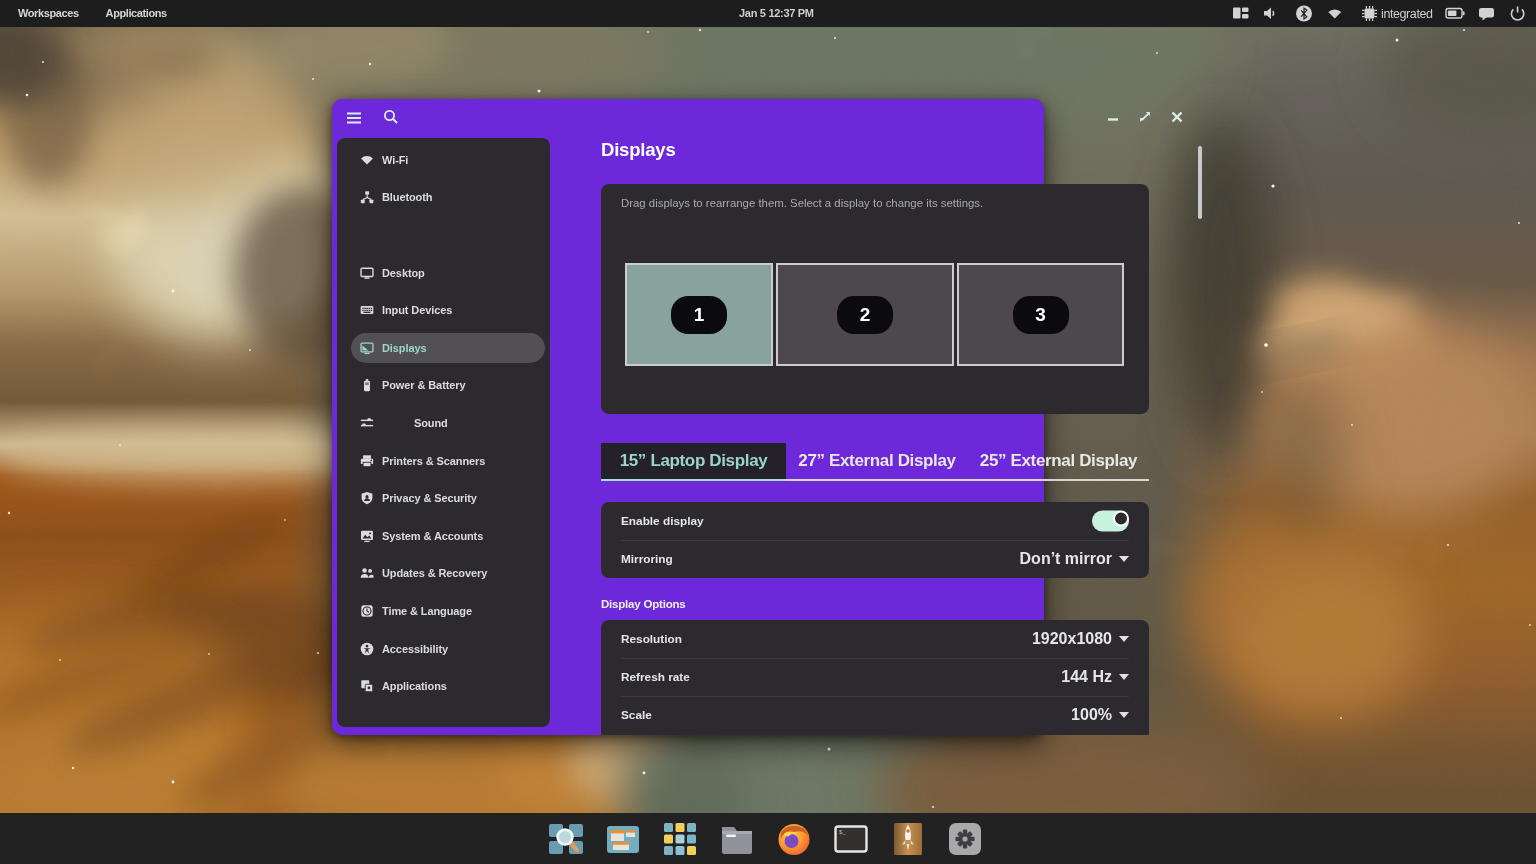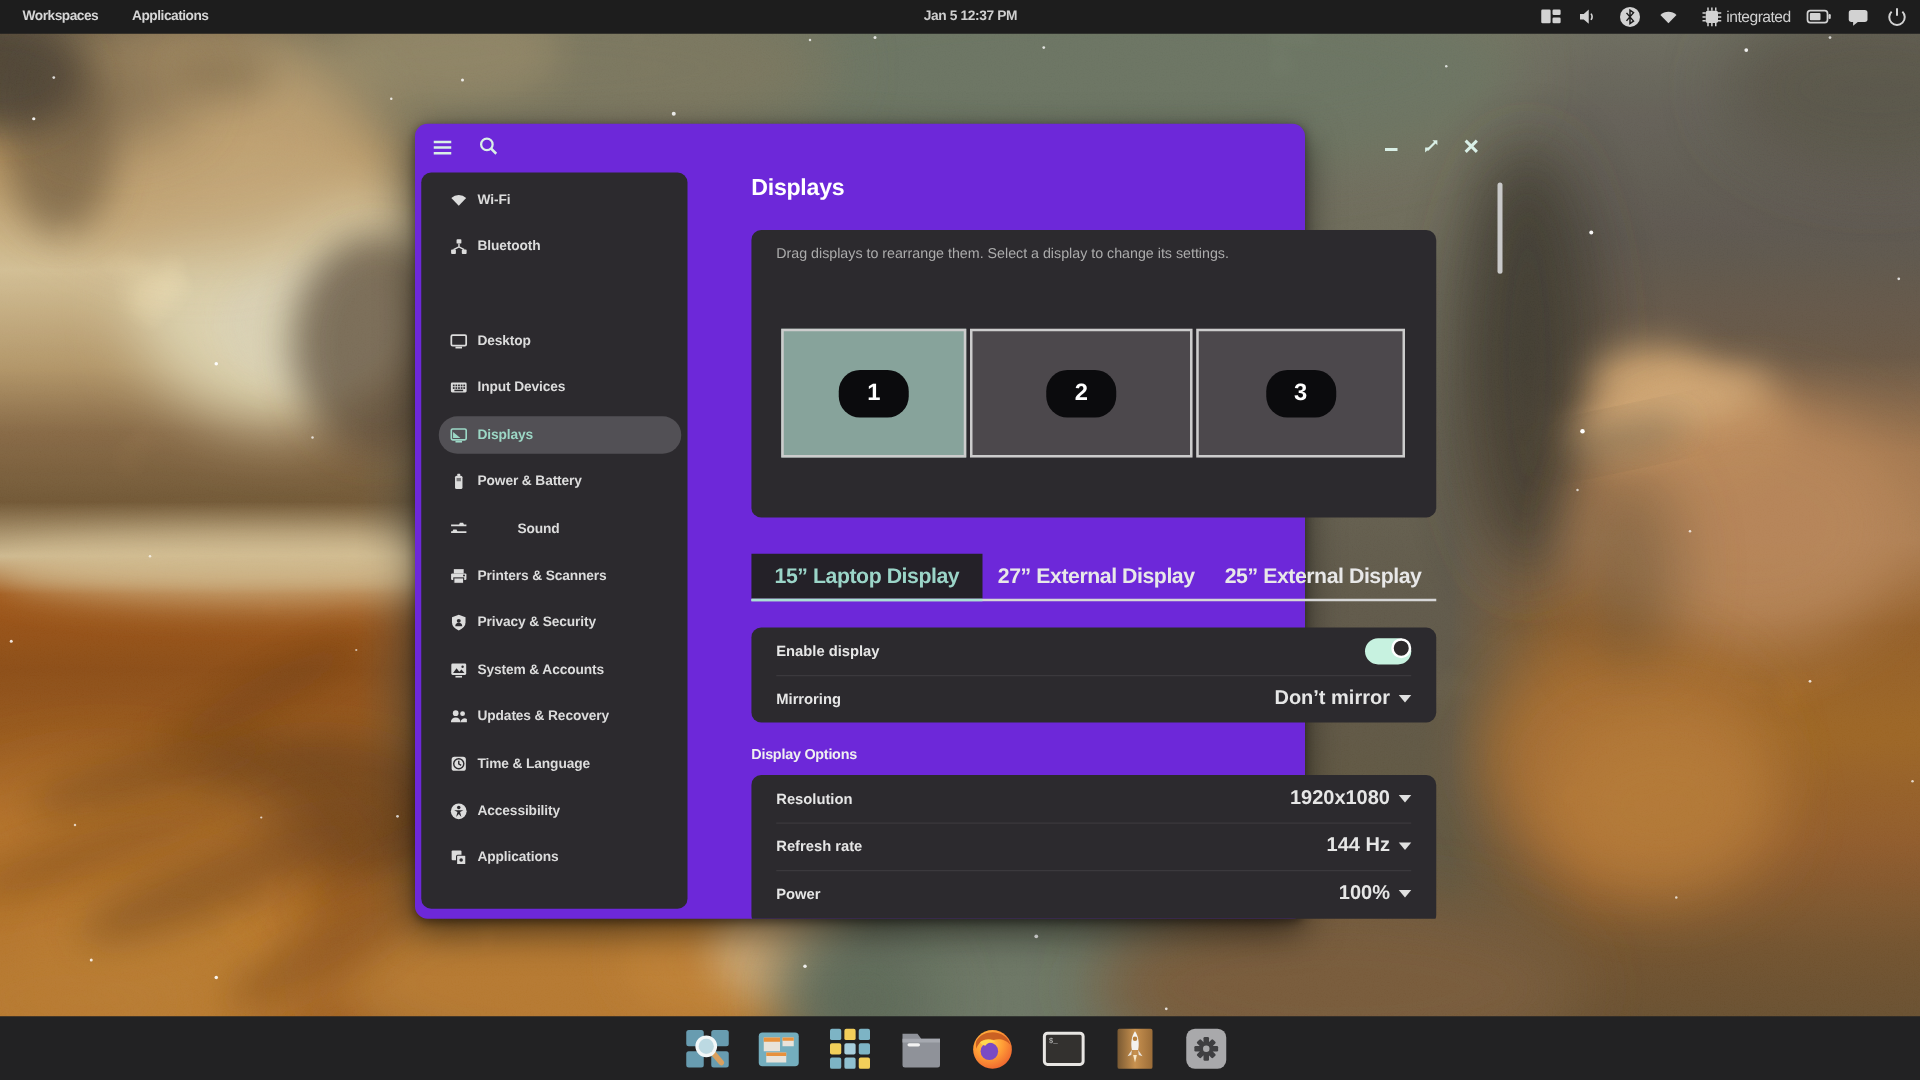--- a/index.html
+++ b/index.html
@@ -479,21 +479,21 @@
             <div class="lab">Resolution</div>
             <div class="val">1920x1080 <div class="caret"></div></div>
           </div>
         <div class="divider" style="top:38px;"></div>
         <div class="row" style="top:38px;">
             <div class="lab">Refresh rate</div>
             <div class="val">144 Hz <div class="caret"></div></div>
           </div>
         <div class="divider" style="top:76px;"></div>
         <div class="row" style="top:76px;">
-            <div class="lab">Power</div>
+            <div class="lab">Scale</div>
             <div class="val">100% <div class="caret"></div></div>
           </div>
       </div>
     </div>
     <div id="scrollbar"></div>
   </div>
 
   <div id="dock">
       <div id="dockicons">
         <div class="dicon"><svg width="36" height="36" viewBox="0 0 36 36">

